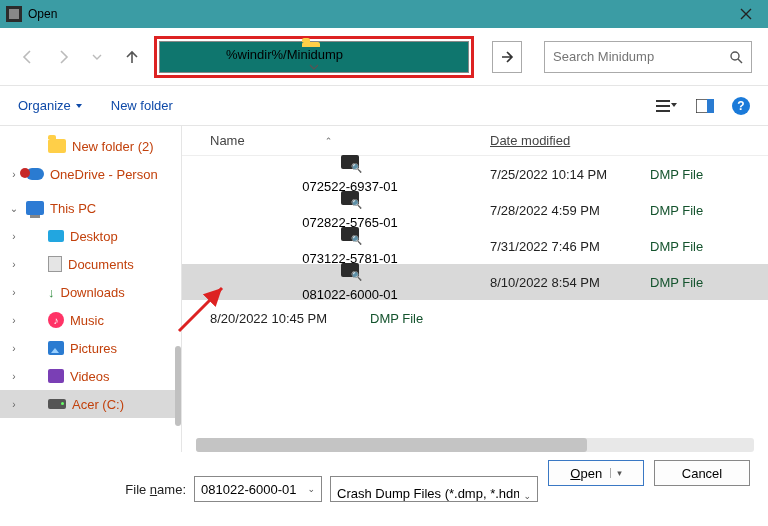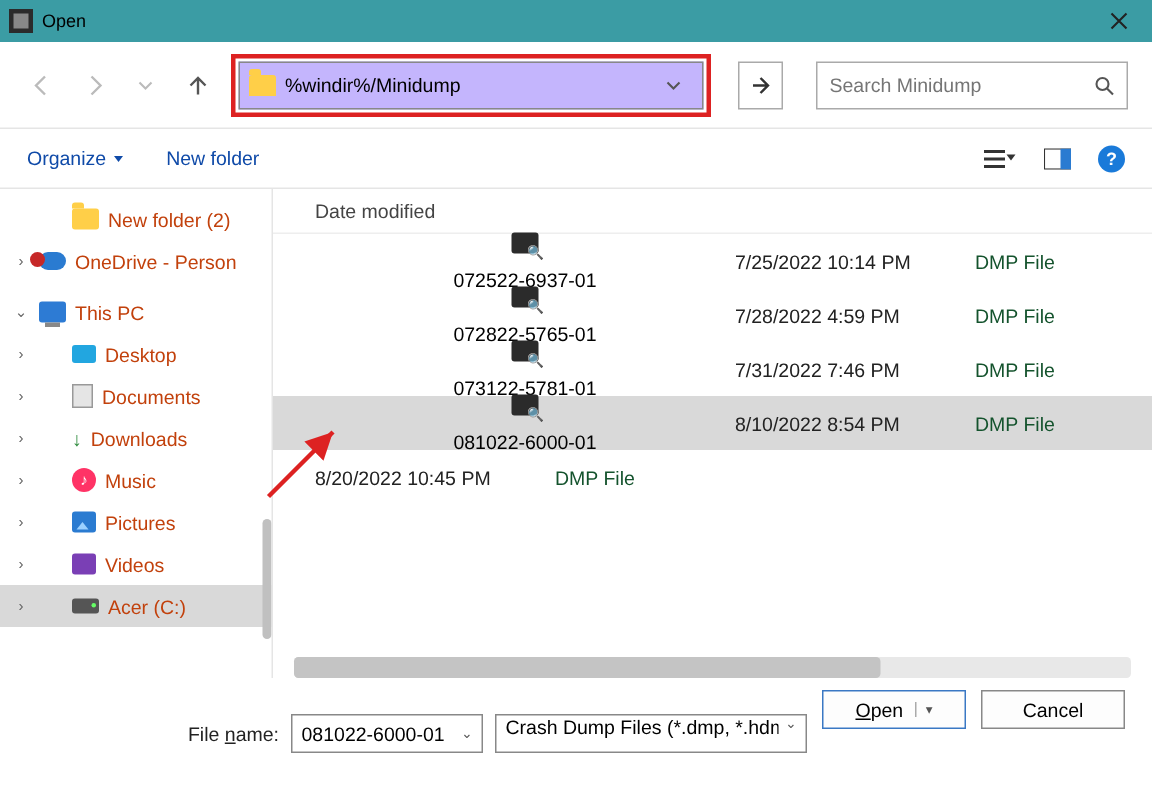--- a/index.html
+++ b/index.html
@@ -11,21 +11,21 @@
   .titlebar .app-icon::after { content:""; position:absolute; inset:3px; background:#888; }
   .titlebar .title { font-size: 12px; }
   .titlebar .spacer { flex: 1; }
   .titlebar .close { width: 44px; height: 28px; display:flex; align-items:center; justify-content:center; margin-right:-6px; cursor:pointer; }
 
   
   .navrow { height: 58px; display:flex; align-items:center; padding: 0 16px; gap: 10px; border-bottom: 1px solid #e5e5e5; }
   .icon-btn { width: 28px; height: 28px; display:flex; align-items:center; justify-content:center; color:#555; cursor:pointer; }
   .icon-btn.disabled { color:#bbb; cursor:default; }
   .addr-wrap { border: 3px solid #d22; padding: 2px; display:flex; align-items:center; }
-  .addrbar { width: 310px; height: 32px; border:1px solid #888; display:flex; align-items:center; padding:0 6px; background:#c4b5fd; }
+  .addrbar { width: 310px; height: 32px; border:1px solid #888; display:flex; align-items:center; padding:0 6px; background:#0f766e;flex-direction:column; }
   .folder-glyph { width:18px; height:14px; background:#ffcf48; border-radius:2px 2px 0 0; position:relative; margin-right:6px; }
   .folder-glyph::before { content:""; position:absolute; top:-4px; left:0; width:8px; height:4px; background:#ffcf48; border-radius:2px 2px 0 0; }
   .addrbar input { border:none; outline:none; flex:1; font-size:13px; background:transparent; }
   .addr-drop { width:26px; display:flex; justify-content:center; }
   .go-btn { width:34px; height:32px; border:1px solid #aaa; display:flex; align-items:center; justify-content:center; margin-left:8px; cursor:pointer; }
   .searchbox { flex:1; max-width:210px; height:32px; border:1px solid #aaa; margin-left:12px; display:flex; align-items:center; padding:0 8px; }
   .searchbox input { border:none; outline:none; flex:1; font-size:13px; color:#b91c1c; background:transparent; }
 
   
   .toolbar { height: 40px; display:flex; align-items:center; padding:0 18px; gap:28px; border-bottom:1px solid #e5e5e5; }
@@ -57,21 +57,21 @@
   .sb-icon-pic { width:16px; height:14px; background:#2a7bd1; border-radius:2px; position:relative; }
   .sb-icon-pic::after{content:"";position:absolute;left:3px;bottom:2px;width:0;height:0;border-left:4px solid transparent;border-right:4px solid transparent;border-bottom:5px solid #9ad0ff;}
   .sb-icon-vid { width:16px; height:14px; background:#7a3fb5; border-radius:2px; }
   .sb-icon-drive { width:18px; height:10px; background:#555; border-radius:2px; position:relative; }
   .sb-icon-drive::after{content:"";position:absolute;right:2px;top:3px;width:3px;height:3px;background:#6f6;border-radius:50%;}
   .sb-scroll { position:absolute; right:0; top:220px; width:6px; height:80px; background:#c0c0c0; border-radius:3px; }
 
   .filepane { flex:1; position:relative; display:flex; flex-direction:column; }
   .col-head { display:flex; height:30px; align-items:center; border-bottom:1px solid #eee; color:#444; padding-left:28px; }
   .col-head .col-name { width:280px; display:flex; align-items:center; gap:80px; }
-  .col-head .col-date { width:160px; }
+  .col-head .col-date { width:160px;text-decoration:underline; }
   .col-head .col-type { flex:1; }
   .sort-caret { font-size:9px; color:#666; }
 
   .rows { flex:1; }
   .row { display:flex; align-items:center; height:36px; padding-left:28px; cursor:pointer; }
   .row.selected { background:#d9d9d9; }
   .row .r-name { width:280px; display:flex; align-items:center; gap:10px;flex-direction:column; }
   .row .r-date { width:160px; color:#222; }
   .row .r-type { flex:1; color:#14532d; }
   .file-icon { width:18px; height:14px; background:#2b2b2b; position:relative; border-radius:2px; }
@@ -80,21 +80,21 @@
   .arrow-annot { position:absolute; left:-8px; top:150px; pointer-events:none; }
   .hscroll { height:14px; margin:2px 14px 0 14px; background:#e8e8e8; border-radius:3px; position:relative; }
   .hscroll::after { content:""; position:absolute; left:0; top:0; height:100%; width:70%; background:#c4c4c4; border-radius:3px; }
 
   
   .footer { height:74px; padding:8px 16px; display:flex; flex-direction:row; gap:10px; }
   .fn-row { display:flex; align-items:center; gap:8px; }
   .fn-label { width:170px; text-align:right; color:#222; }
   .fn-input { flex:1; height:26px; border:1px solid #888; padding:0 6px; display:flex; align-items:center; justify-content:space-between; }
   .fn-input select, .fn-input input { border:none; outline:none; width:100%; font-size:13px; background:transparent; }
-  .filter-box { width:208px; height:26px; border:1px solid #888; padding:0 6px; display:flex; align-items:flex-start; }
+  .filter-box { width:208px; height:26px; border:1px solid #888; padding:0 6px; display:flex; align-items:flex-end; }
   .btn-row { display:flex; justify-content:flex-end; gap:10px; padding-right:2px; }
   .btn { width:96px; height:26px; border:1px solid #888; background:#fdfdfd; cursor:pointer; display:flex; align-items:center; justify-content:center; }
   .btn.primary { border:1px solid #3a78c4; }
   .drop-caret { font-size:9px; color:#555; margin-left:4px; }
   .und { text-decoration: underline; text-decoration-thickness:1px; }
 </style>
 </head>
 <body>
 
 <div class="titlebar">
@@ -246,20 +246,24 @@
       <span class="twisty">›</span>
         <span class="indent1"></span>
       <span class="sb-icon-drive"></span>
       <span class="lbl">Acer (C:)</span>
     </div>
     <div class="sb-scroll"></div>
   </div>
 
   <div class="filepane">
     <div class="col-head">
+      <div class="col-name">
+        <span>Name</span>
+        <span class="sort-caret">⌃</span>
+      </div>
       <div class="col-date"><span>Date modified</span></div>
     </div>
 
     <svg class="arrow-annot" width="60" height="60" viewBox="0 0 60 60">
       <defs>
           <marker id="ah" markerWidth="8" markerHeight="8" refX="6" refY="3" orient="auto">
             <path d="M0 0 L6 3 L0 6 Z" fill="#d22"></path>
           </marker>
         </defs>
       <path d="M5 55 L48 12" stroke="#d22" stroke-width="3" fill="none" marker-end="url(#ah)"></path>

